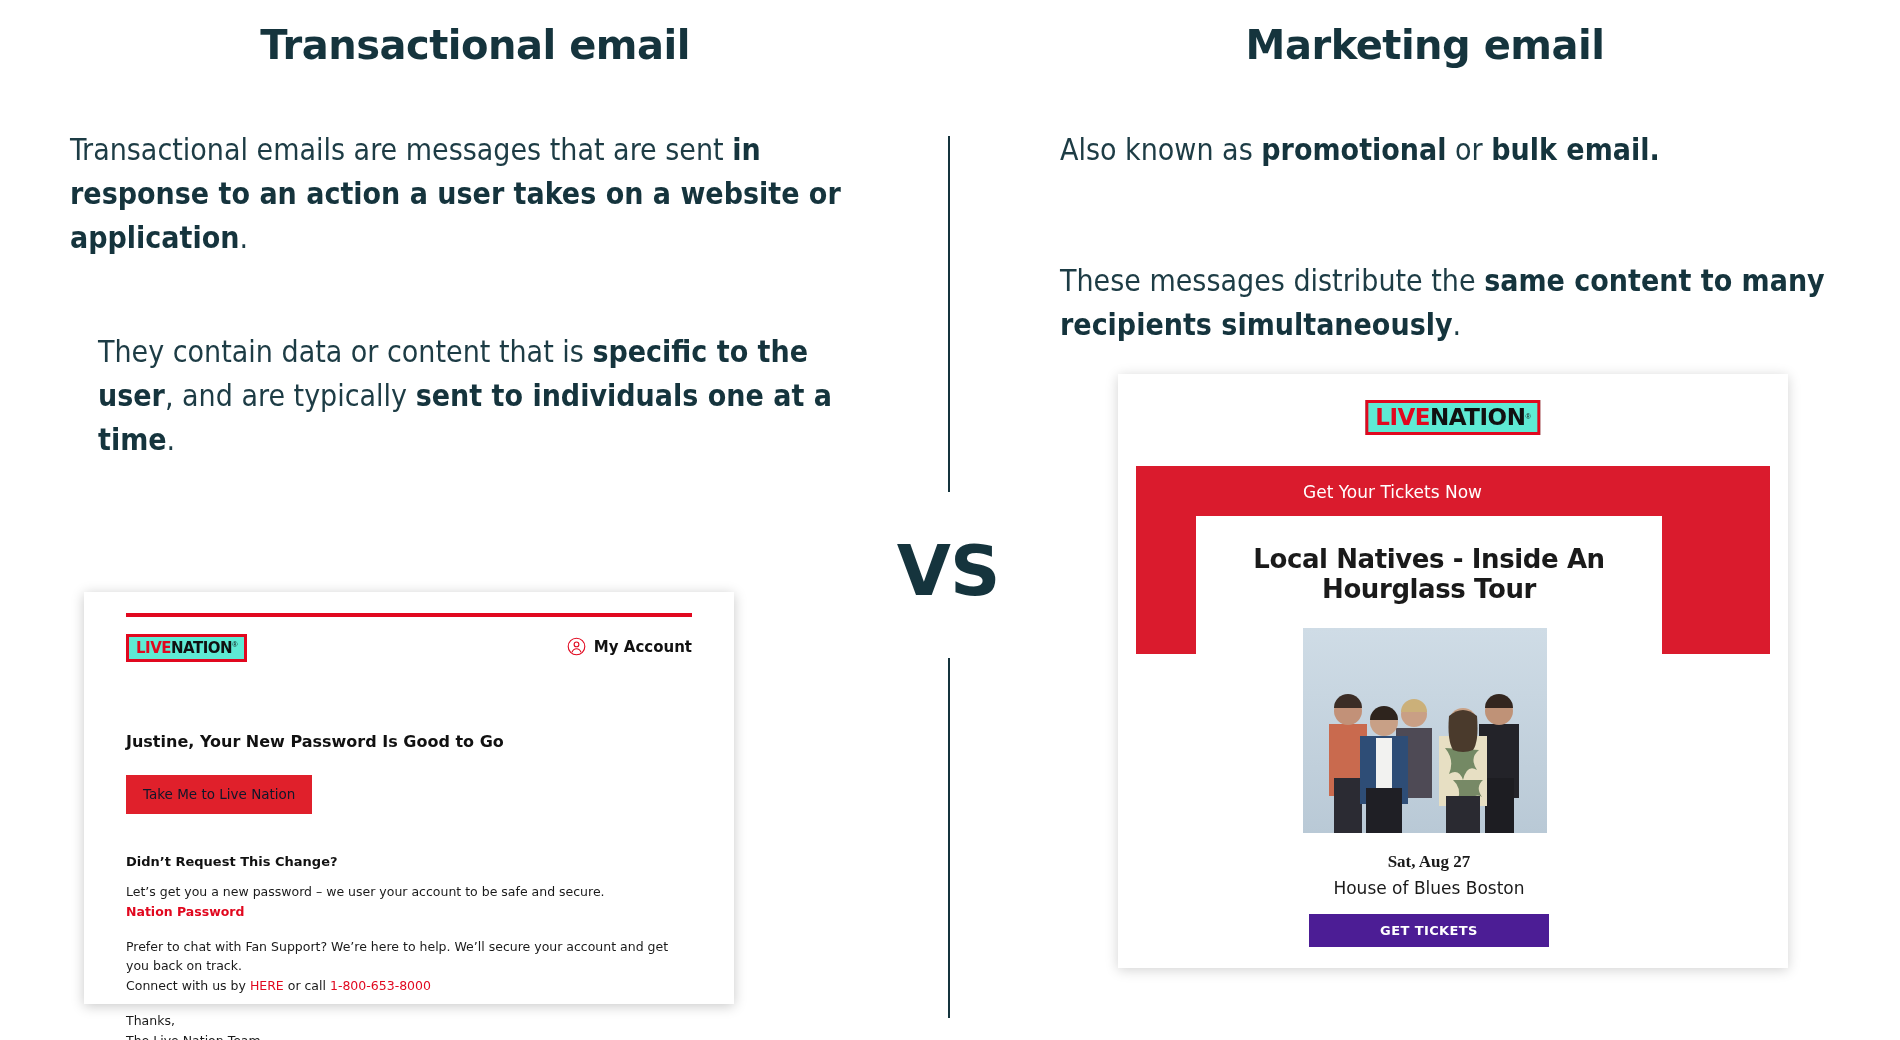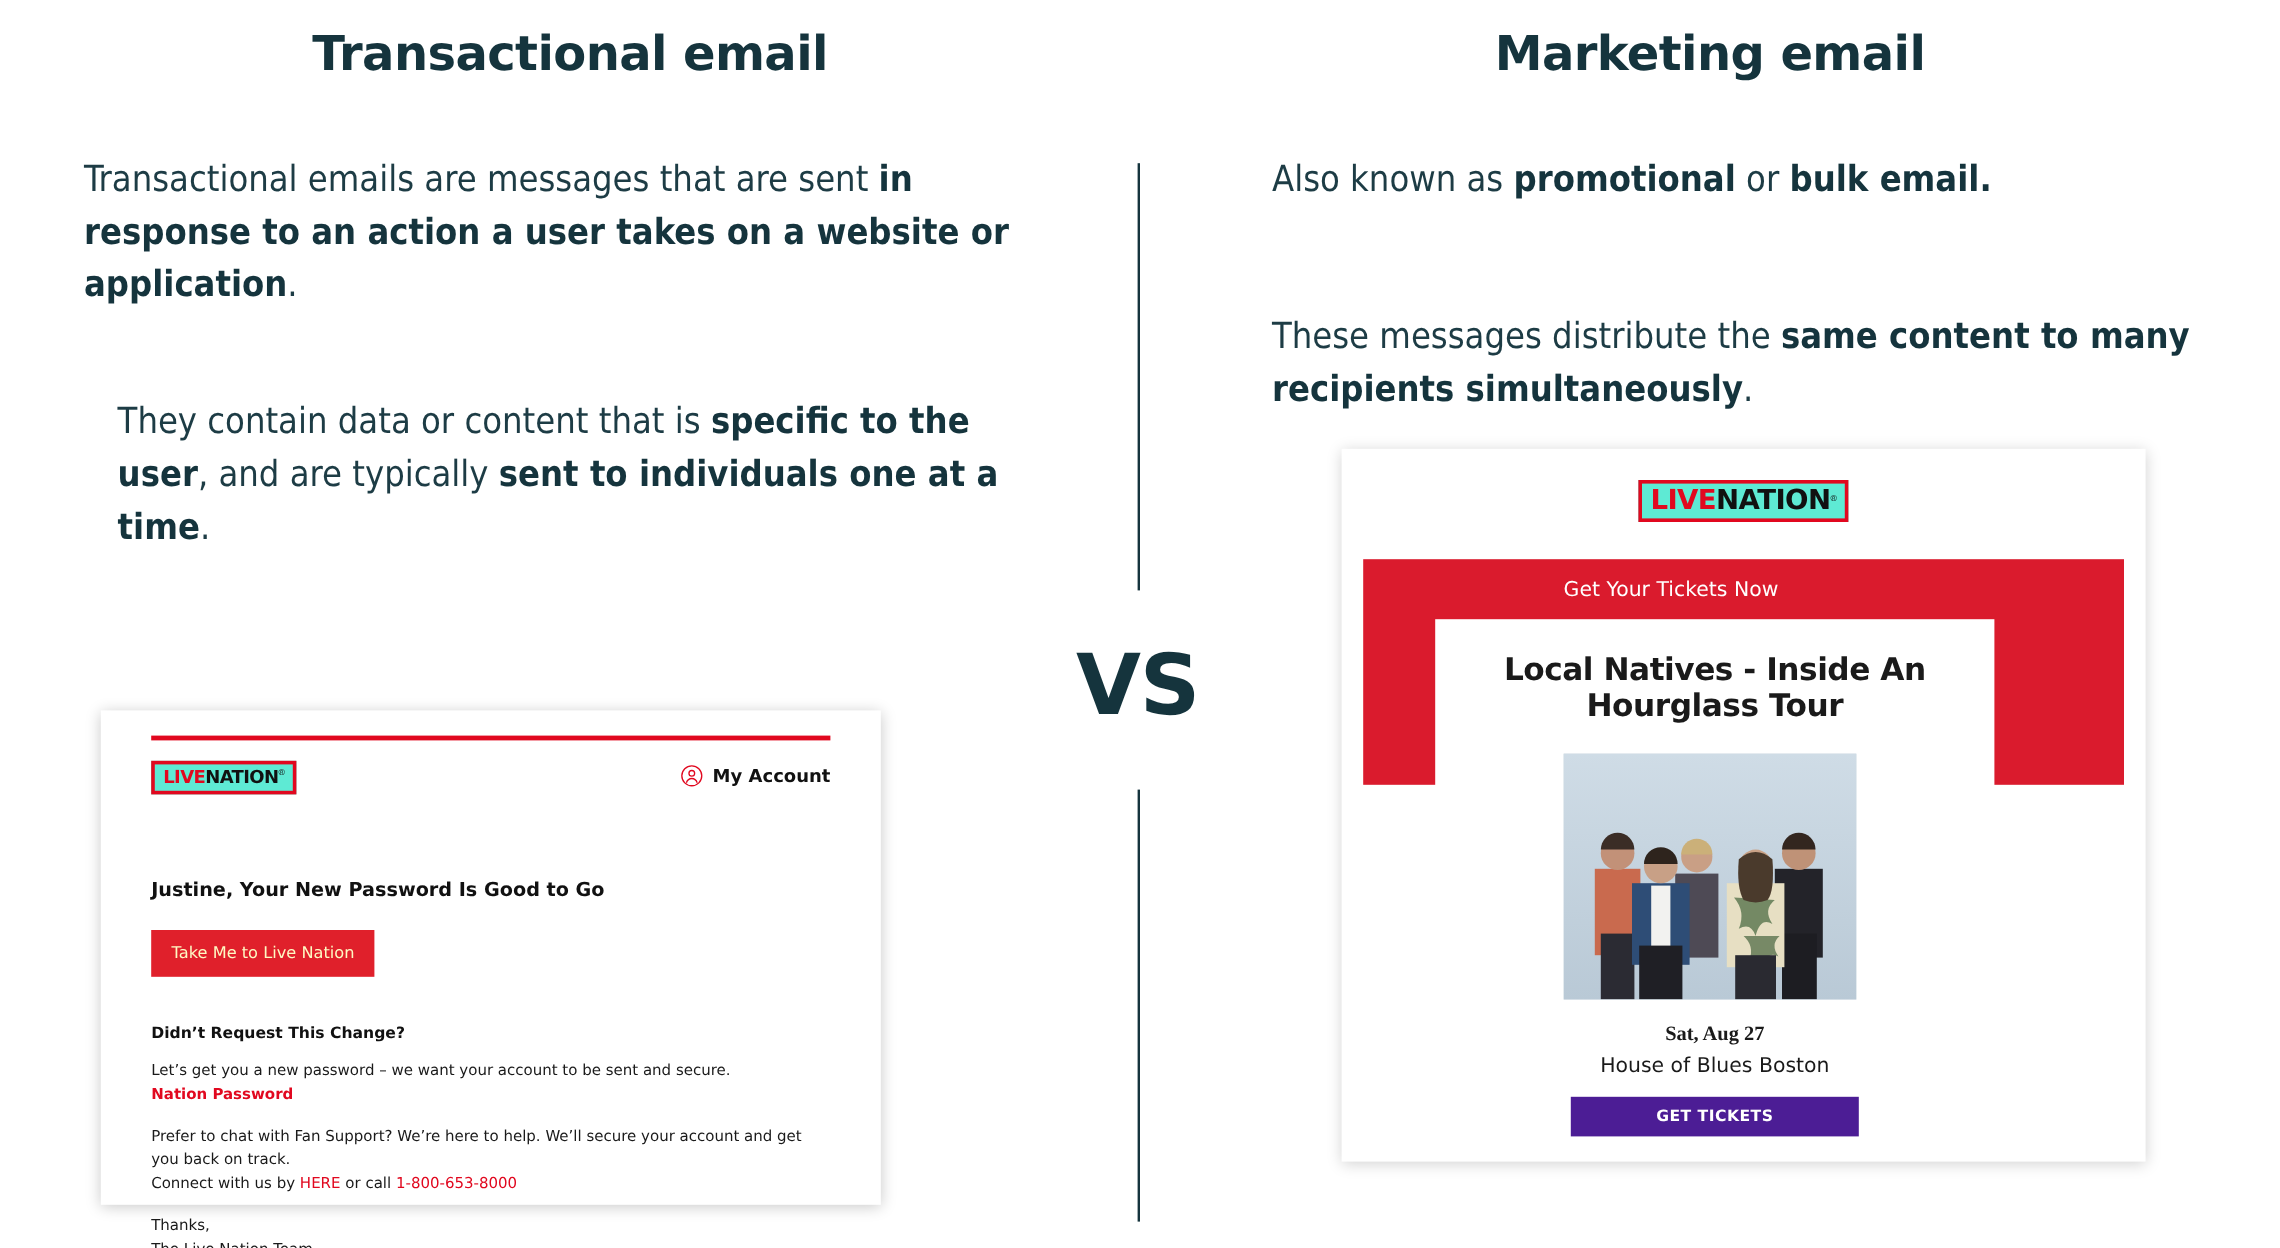--- a/index.html
+++ b/index.html
@@ -105,21 +105,21 @@
   }
   .person-icon{width:19px;height:19px;display:block;}
 
   .tx-subject{
     position:absolute;left:42px;top:140px;width:566px;
     font-family:"DejaVu Sans", sans-serif;
     font-weight:bold;font-size:16px;color:#111;
   }
   .tx-cta{
     position:absolute;left:42px;top:183px;
-    background:#e0202b;color:#fef9c3;border:0;
+    background:#e0202b;color:#0f172a;border:0;
     padding:0 17px;height:39px;line-height:39px;
     font-family:"DejaVu Sans", sans-serif;
     font-size:13.5px;font-weight:normal;
     cursor:pointer;
   }
   .tx-sub{
     position:absolute;left:42px;top:262px;width:566px;
     font-family:"DejaVu Sans", sans-serif;
     font-weight:bold;font-size:13px;color:#111;
   }
@@ -223,21 +223,21 @@
         </span>
       </div>
 
       <div class="tx-subject">Justine, Your New Password Is Good to Go</div>
 
       <button class="tx-cta">Take Me to Live Nation</button>
 
       <div class="tx-sub">Didn’t Request This Change?</div>
 
       <div class="tx-body">
-        <div>Let’s get you a new password – we want your account to be sent and secure.</div>
+        <div>Let’s get you a new password – we user your account to be safe and secure.</div>
         <div class="red-b">Nation Password</div>
         <div class="tx-gap"></div>
         <div>Prefer to chat with Fan Support? We’re here to help. We’ll secure your account and get you back on track.</div>
         <div><span>Connect with us by </span><span class="red">HERE</span><span> or call </span><span class="red">1-800-653-8000</span></div>
         <div class="tx-gap"></div>
         <div>Thanks,</div>
         <div>The Live Nation Team</div>
       </div>
     </div>
   </div>

